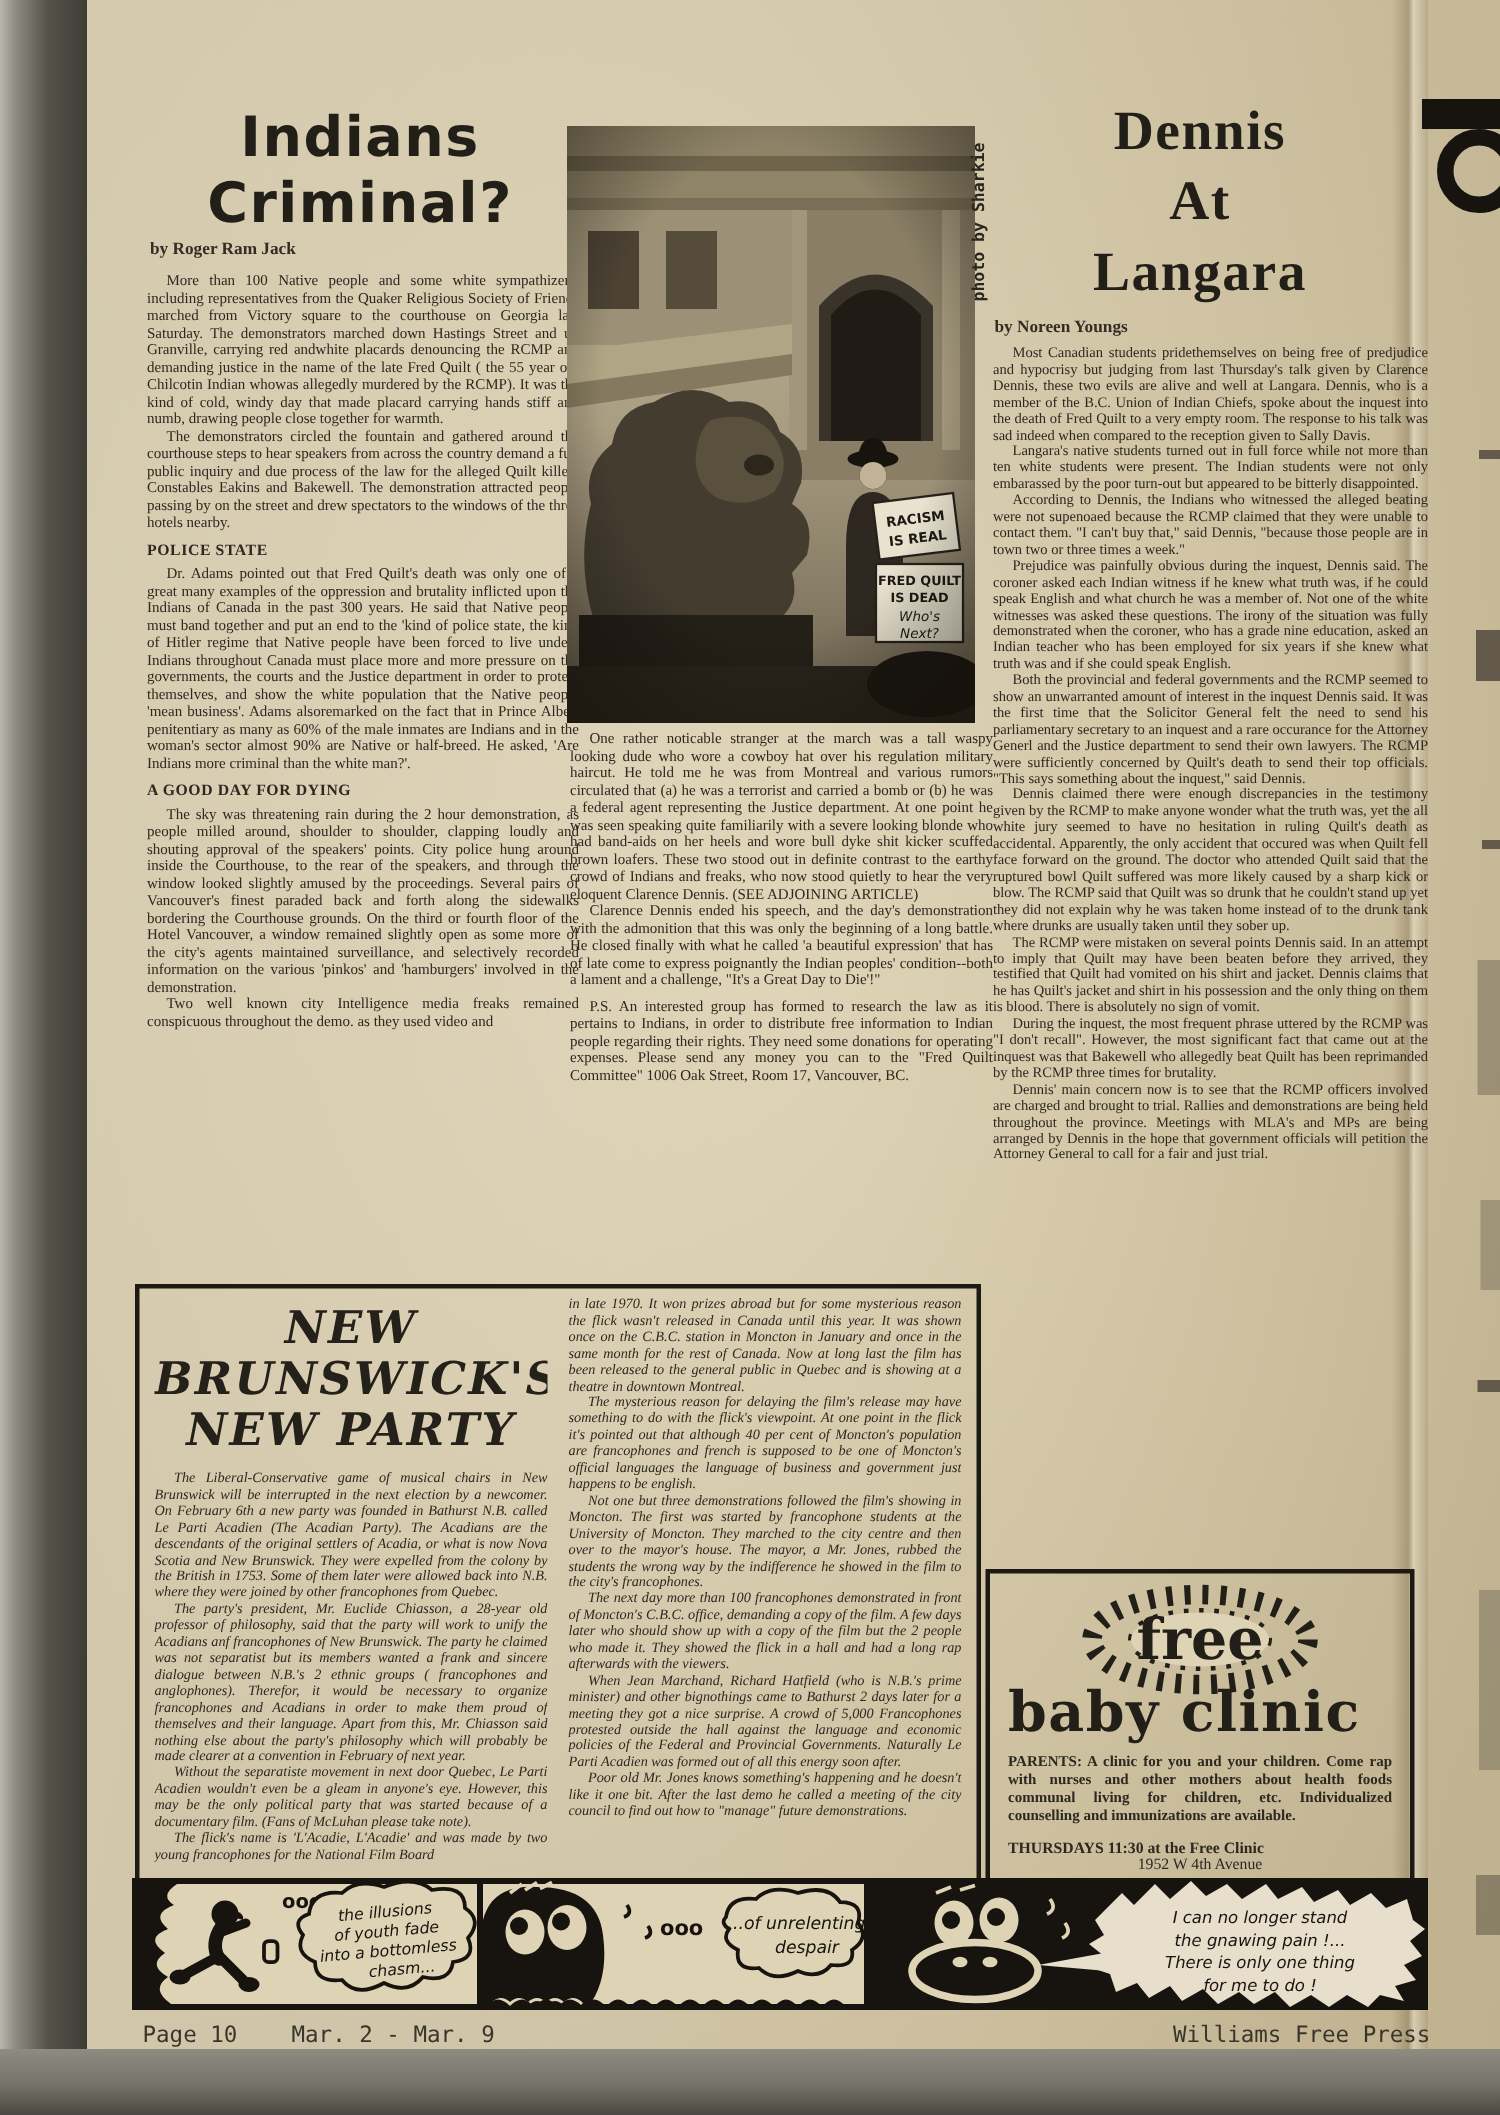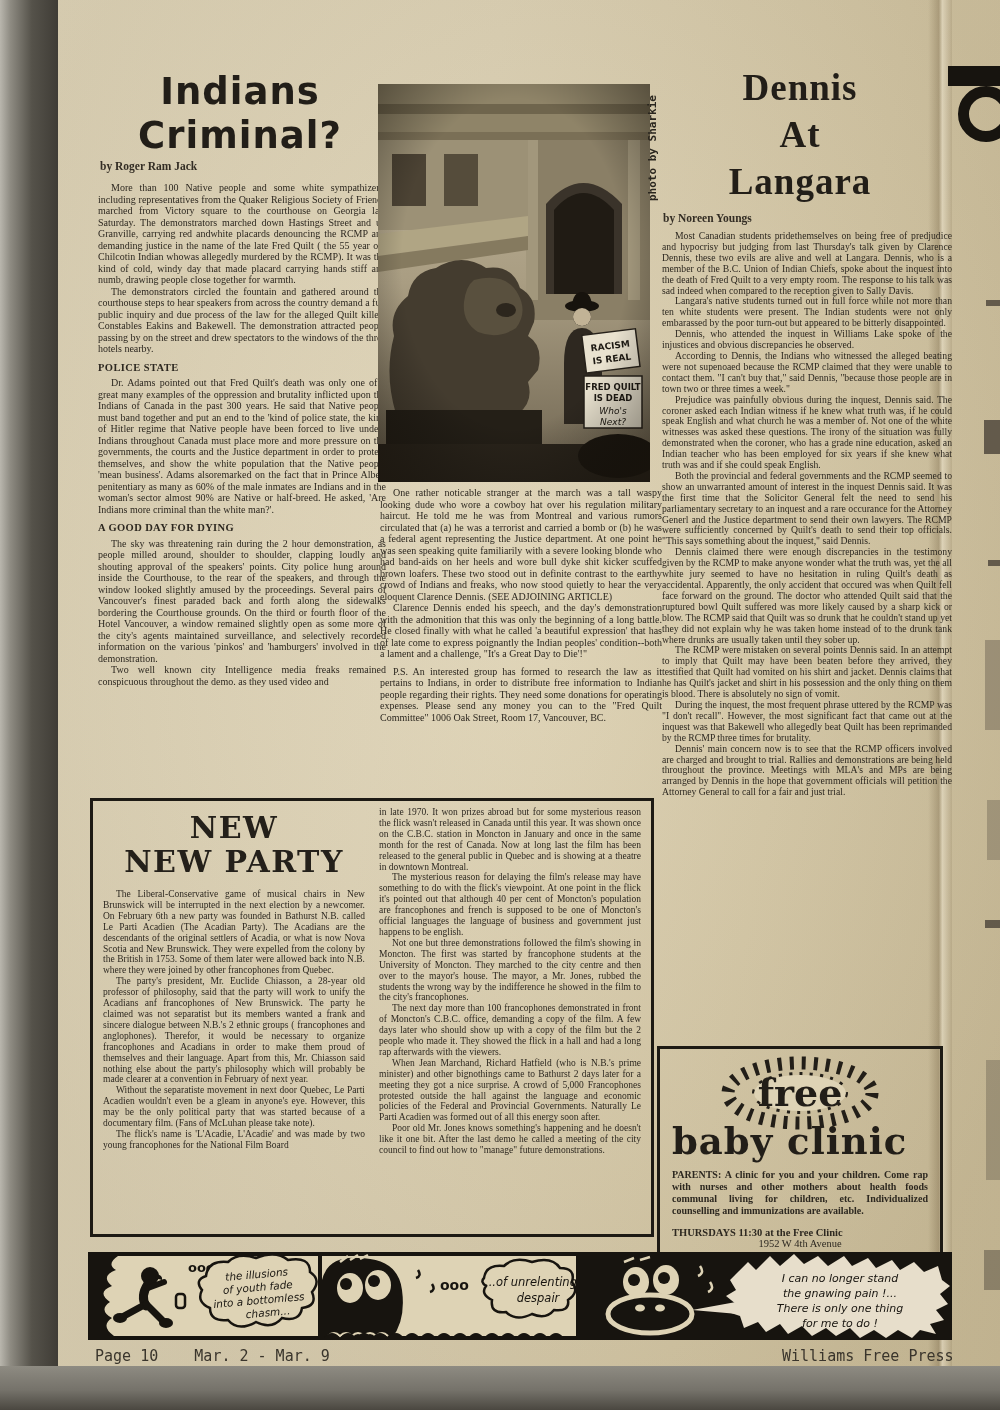--- a/index.html
+++ b/index.html
@@ -147,35 +147,35 @@
   <div class="headline" style="left:665px;top:64px;width:270px;font-size:37px;line-height:47px;font-family:Liberation Serif, serif;">
     <span class="ln">Dennis</span>
     <span class="ln">At</span>
     <span class="ln">Langara</span>
   </div>
   <div class="byline" style="left:663px;top:212px;">by Noreen Youngs</div>
 
   <div class="col" style="left:662px;top:231px;width:290px;height:800px;font-size:9.7px;line-height:10.9px;">
     <p>Most Canadian students pridethemselves on being free of predjudice and hypocrisy but judging from last Thursday's talk given by Clarence Dennis, these two evils are alive and well at Langara. Dennis, who is a member of the B.C. Union of Indian Chiefs, spoke about the inquest into the death of Fred Quilt to a very empty room. The response to his talk was sad indeed when compared to the reception given to Sally Davis.</p>
     <p>Langara's native students turned out in full force while not more than ten white students were present. The Indian students were not only embarassed by the poor turn-out but appeared to be bitterly disappointed.</p>
-    <p>Dennis, who attended the inquest in Williams Lake spoke of the injustices and obvious discrepancies he observed.</p>
     <p>According to Dennis, the Indians who witnessed the alleged beating were not supenoaed because the RCMP claimed that they were unable to contact them. "I can't buy that," said Dennis, "because those people are in town two or three times a week."</p>
     <p>Prejudice was painfully obvious during the inquest, Dennis said. The coroner asked each Indian witness if he knew what truth was, if he could speak English and what church he was a member of. Not one of the white witnesses was asked these questions. The irony of the situation was fully demonstrated when the coroner, who has a grade nine education, asked an Indian teacher who has been employed for six years if she knew what truth was and if she could speak English.</p>
     <p>Both the provincial and federal governments and the RCMP seemed to show an unwarranted amount of interest in the inquest Dennis said. It was the first time that the Solicitor General felt the need to send his parliamentary secretary to an inquest and a rare occurance for the Attorney Generl and the Justice department to send their own lawyers. The RCMP were sufficiently concerned by Quilt's death to send their top officials. "This says something about the inquest," said Dennis.</p>
     <p>Dennis claimed there were enough discrepancies in the testimony given by the RCMP to make anyone wonder what the truth was, yet the all white jury seemed to have no hesitation in ruling Quilt's death as accidental. Apparently, the only accident that occured was when Quilt fell face forward on the ground. The doctor who attended Quilt said that the ruptured bowl Quilt suffered was more likely caused by a sharp kick or blow. The RCMP said that Quilt was so drunk that he couldn't stand up yet they did not explain why he was taken home instead of to the drunk tank where drunks are usually taken until they sober up.</p>
     <p>The RCMP were mistaken on several points Dennis said. In an attempt to imply that Quilt may have been beaten before they arrived, they testified that Quilt had vomited on his shirt and jacket. Dennis claims that he has Quilt's jacket and shirt in his possession and the only thing on them is blood. There is absolutely no sign of vomit.</p>
     <p>During the inquest, the most frequent phrase uttered by the RCMP was "I don't recall". However, the most significant fact that came out at the inquest was that Bakewell who allegedly beat Quilt has been reprimanded by the RCMP three times for brutality.</p>
     <p>Dennis' main concern now is to see that the RCMP officers involved are charged and brought to trial. Rallies and demonstrations are being held throughout the province. Meetings with MLA's and MPs are being arranged by Dennis in the hope that government officials will petition the Attorney General to call for a fair and just trial.</p>
   </div>
 
-  <div class="rulebox" style="left:90px;top:798px;width:558px;height:433px;">
+  <div class="rulebox" style="left:90px;top:856px;width:558px;height:433px;font-style:italic;">
     <div class="nb-cols">
       <div class="nb-col" style="height:417px;">
         <div class="nb-head">
           <span style="display:block;">NEW</span>
+          <span style="display:block;">BRUNSWICK'S</span>
           <span style="display:block;">NEW PARTY</span>
         </div>
         <p>The Liberal-Conservative game of musical chairs in New Brunswick will be interrupted in the next election by a newcomer. On February 6th a new party was founded in Bathurst N.B. called Le Parti Acadien (The Acadian Party). The Acadians are the descendants of the original settlers of Acadia, or what is now Nova Scotia and New Brunswick. They were expelled from the colony by the British in 1753. Some of them later were allowed back into N.B. where they were joined by other francophones from Quebec.</p>
         <p>The party's president, Mr. Euclide Chiasson, a 28-year old professor of philosophy, said that the party will work to unify the Acadians anf francophones of New Brunswick. The party he claimed was not separatist but its members wanted a frank and sincere dialogue between N.B.'s 2 ethnic groups ( francophones and anglophones). Therefor, it would be necessary to organize francophones and Acadians in order to make them proud of themselves and their language. Apart from this, Mr. Chiasson said nothing else about the party's philosophy which will probably be made clearer at a convention in February of next year.</p>
         <p>Without the separatiste movement in next door Quebec, Le Parti Acadien wouldn't even be a gleam in anyone's eye. However, this may be the only political party that was started because of a documentary film. (Fans of McLuhan please take note).</p>
         <p>The flick's name is 'L'Acadie, L'Acadie' and was made by two young francophones for the National Film Board</p>
       </div>
       <div class="nb-col" style="height:417px;">
         <p style="text-indent:0;">in late 1970. It won prizes abroad but for some mysterious reason the flick wasn't released in Canada until this year. It was shown once on the C.B.C. station in Moncton in January and once in the same month for the rest of Canada. Now at long last the film has been released to the general public in Quebec and is showing at a theatre in downtown Montreal.</p>
         <p>The mysterious reason for delaying the film's release may have something to do with the flick's viewpoint. At one point in the flick it's pointed out that although 40 per cent of Moncton's population are francophones and french is supposed to be one of Moncton's official languages the language of business and government just happens to be english.</p>

